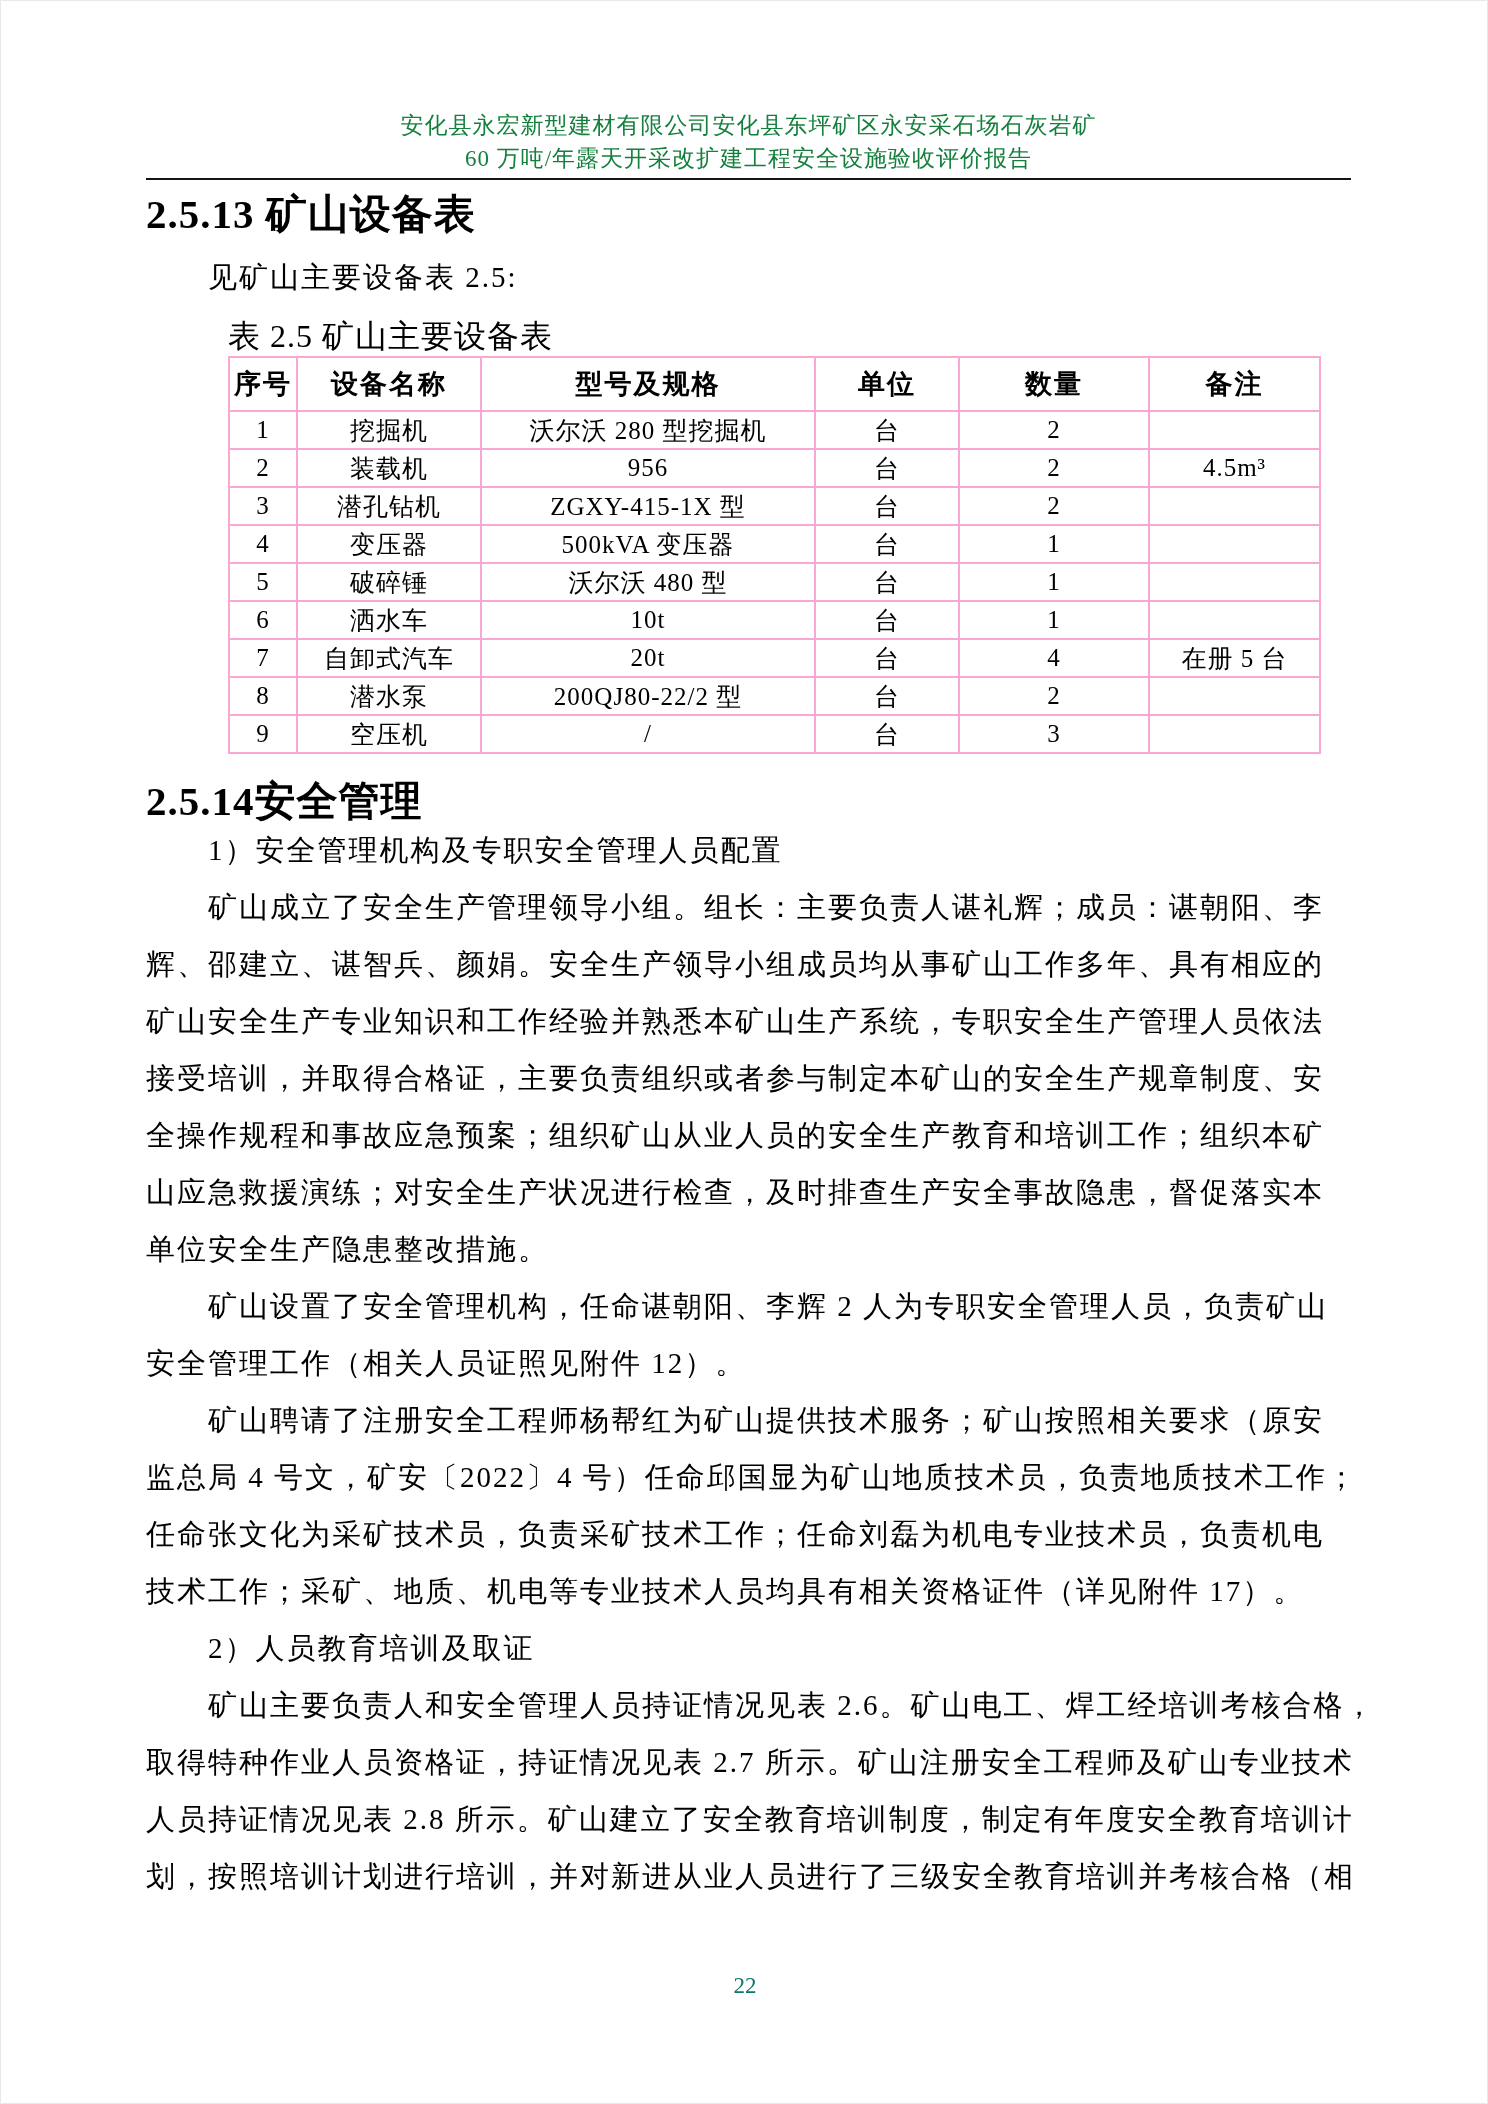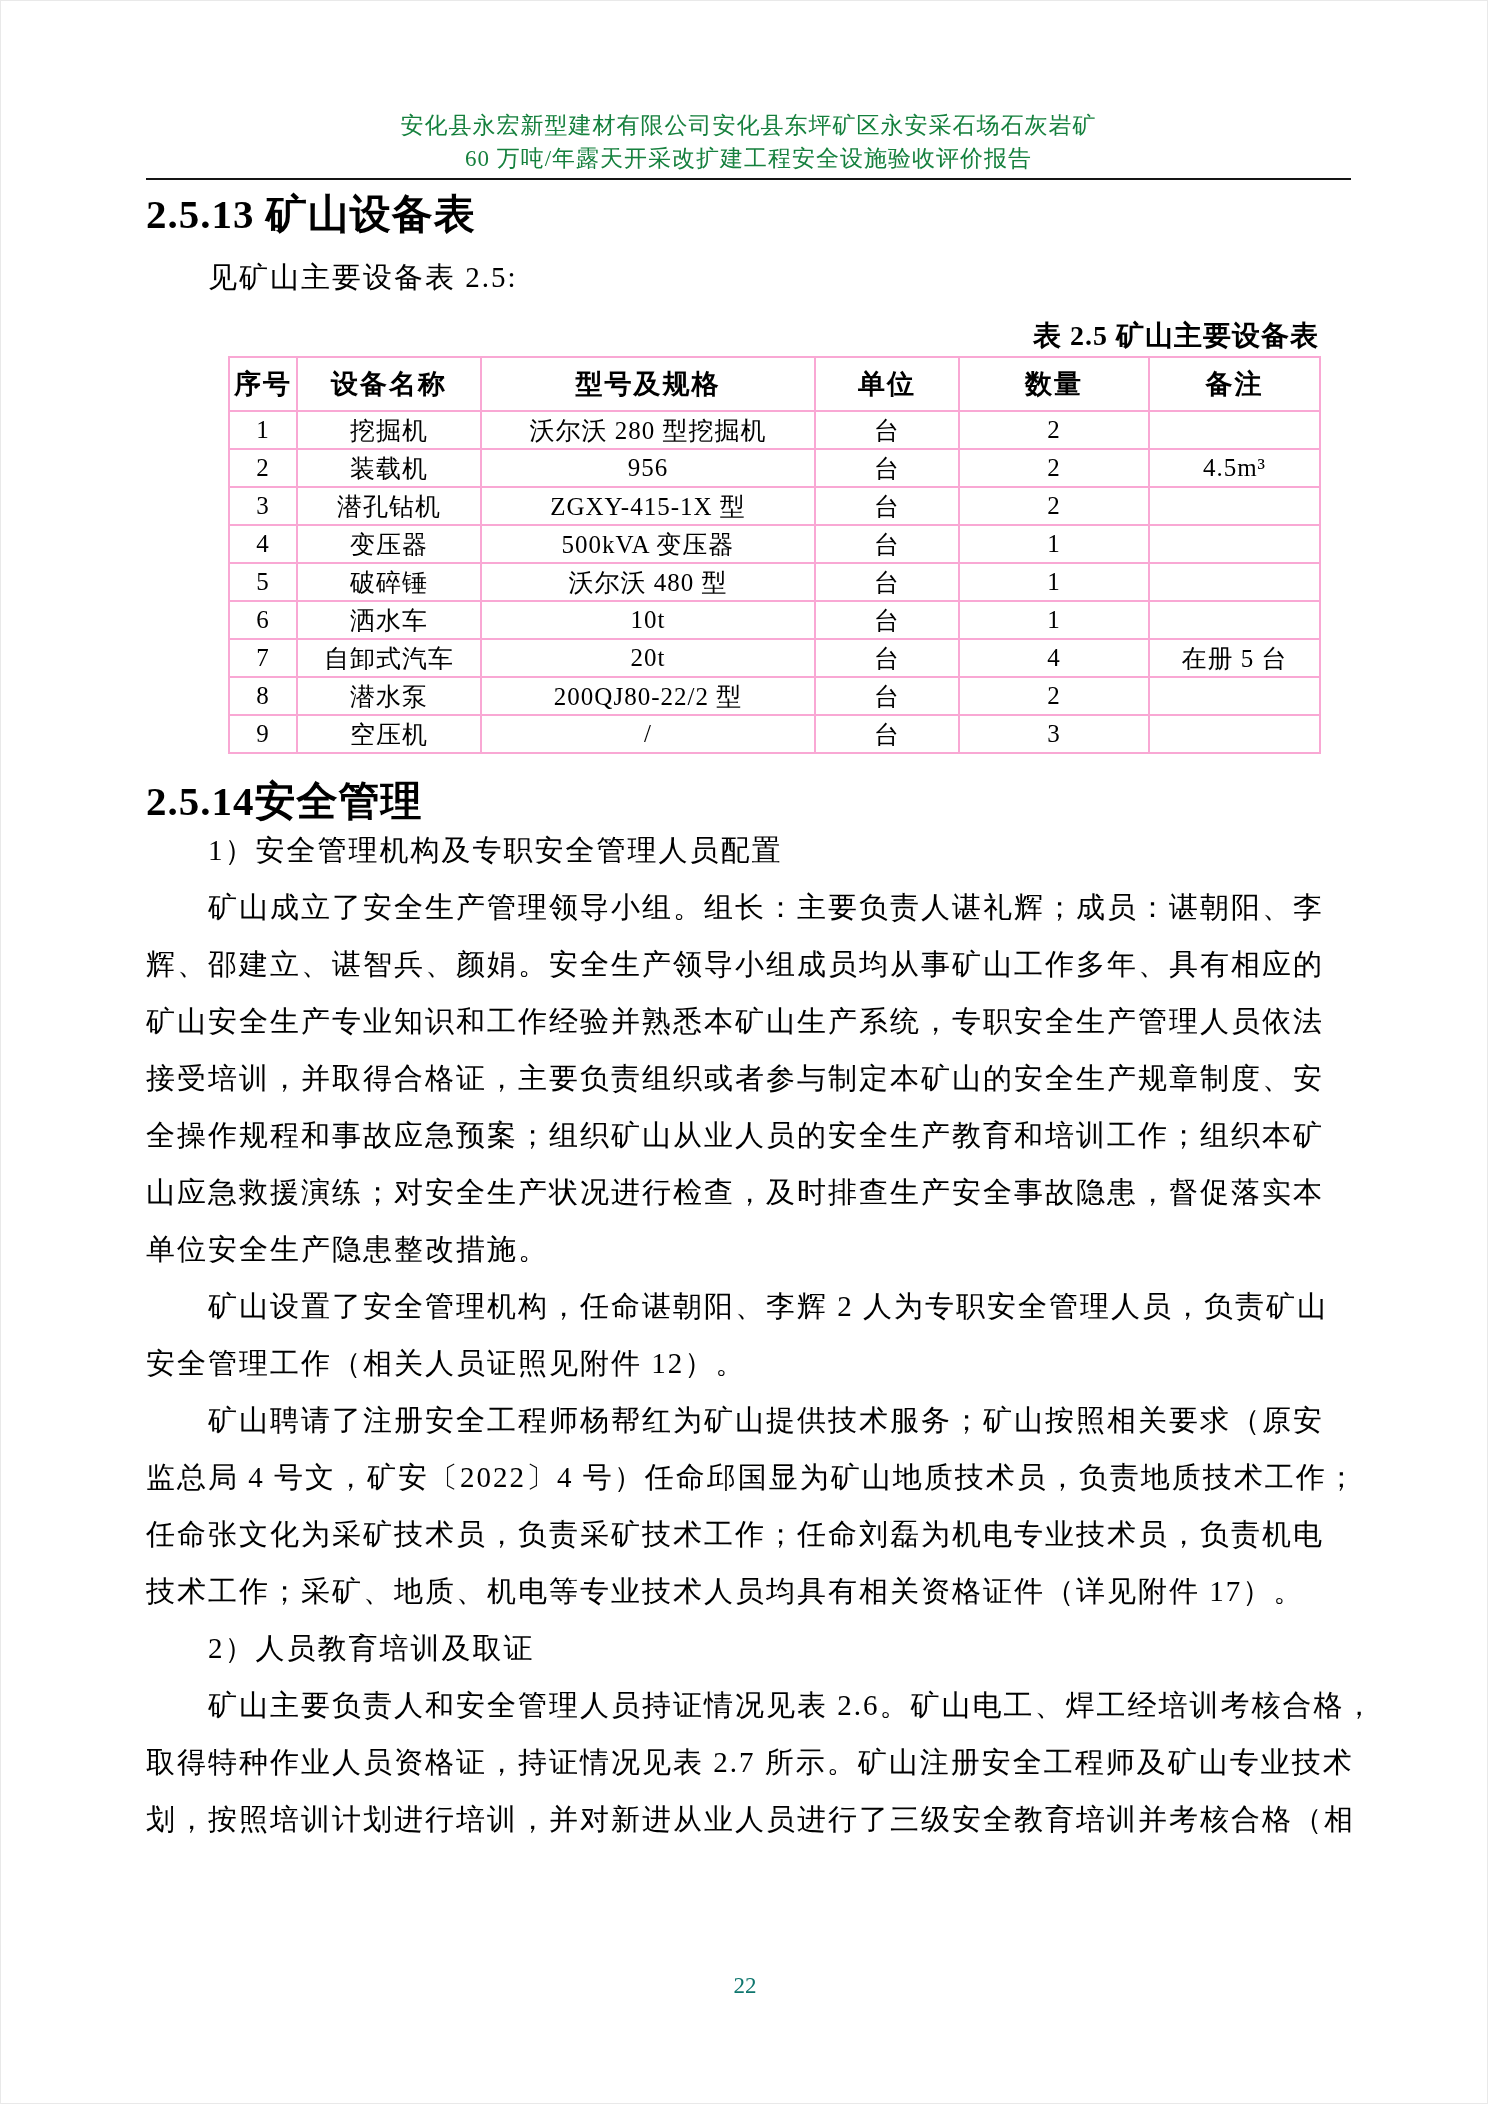--- a/index.html
+++ b/index.html
@@ -48,23 +48,23 @@
     line-height: 57px;
     letter-spacing: 2px;
     white-space: nowrap;
   }
   .indent { text-indent: 62px; }
   .table-wrap {
     width: 1091px;
     margin-left: 82px;
   }
   .tbl-caption {
-    text-align: right;
-    font-size: 28px;
-    font-weight: 700;
+    text-align: left;
+    font-size: 32px;
+    font-weight: 400;
     line-height: 40px;
     margin-top: 10px;
     letter-spacing: 1px;
   }
   table.equip {
     border-collapse: collapse;
     table-layout: fixed;
     width: 1091px;
   }
   table.equip th, table.equip td {
@@ -227,18 +227,19 @@
 
     <div class="body-line indent">矿山聘请了注册安全工程师杨帮红为矿山提供技术服务；矿山按照相关要求（原安</div>
     <div class="body-line">监总局 4 号文，矿安〔2022〕4 号）任命邱国显为矿山地质技术员，负责地质技术工作；</div>
     <div class="body-line">任命张文化为采矿技术员，负责采矿技术工作；任命刘磊为机电专业技术员，负责机电</div>
     <div class="body-line">技术工作；采矿、地质、机电等专业技术人员均具有相关资格证件（详见附件 17）。</div>
 
     <div class="body-line indent">2）人员教育培训及取证</div>
 
     <div class="body-line indent">矿山主要负责人和安全管理人员持证情况见表 2.6。矿山电工、焊工经培训考核合格，</div>
     <div class="body-line">取得特种作业人员资格证，持证情况见表 2.7 所示。矿山注册安全工程师及矿山专业技术</div>
+    <div class="body-line">人员持证情况见表 2.8 所示。矿山建立了安全教育培训制度，制定有年度安全教育培训计</div>
     <div class="body-line">划，按照培训计划进行培训，并对新进从业人员进行了三级安全教育培训并考核合格（相</div>
 
   </div>
 
   <div class="pageno">22</div>
 </div>
 
 </body></html>

